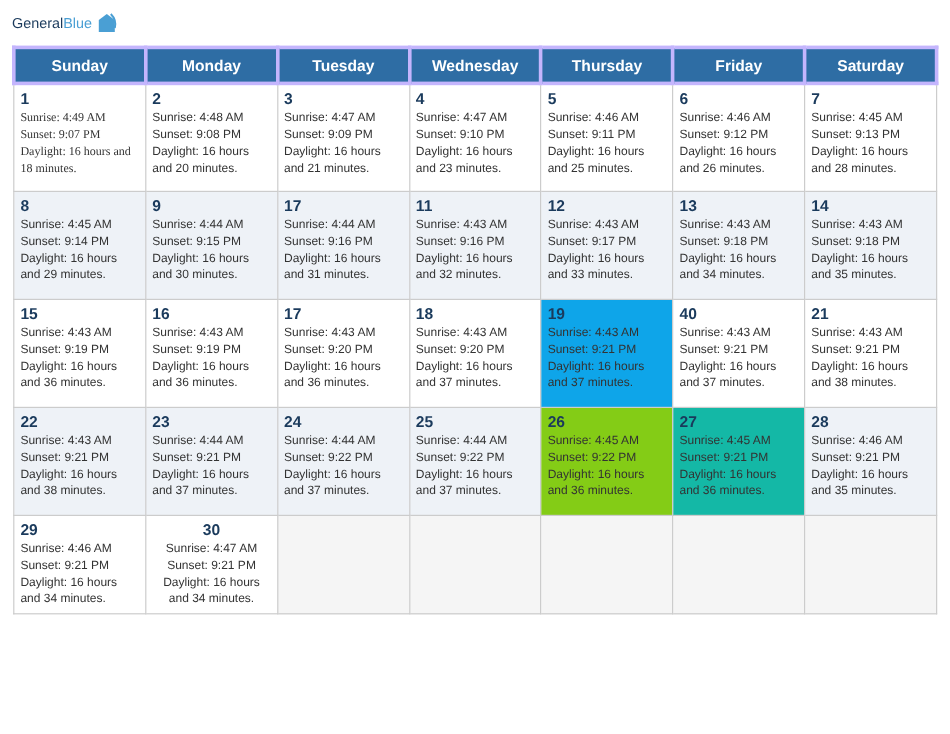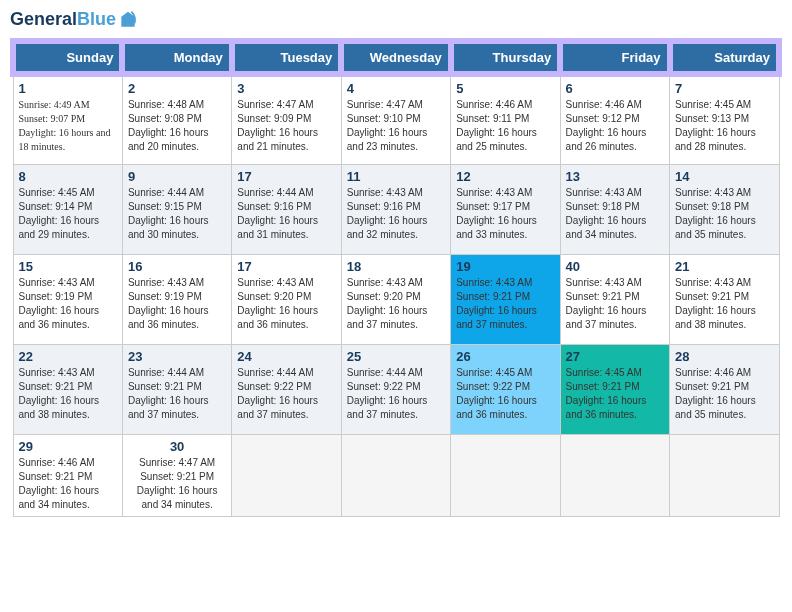--- a/index.html
+++ b/index.html
@@ -19,22 +19,22 @@
       display: flex;
       justify-content: space-between;
       align-items: flex-start;
       margin-bottom: 8px;
     }
     .logo {
       display: flex;
       align-items: center;
     }
     .logo-text {
-      font-size: 18px;
-      font-weight: bold;
+      font-size: 12px;
+      font-weight: normal;
       color: #1a3a5c;
       line-height: 1.1;
     }
     .logo-text span {
       color: #4a9fd4;
     }
     .logo-icon {
       width: 20px;
       height: 20px;
       margin-left: 2px;
@@ -52,25 +52,25 @@
       color: #1a3a5c;
     }
     .calendar {
       width: 100%;
       border-collapse: collapse;
       table-layout: fixed;
     }
     .calendar th {
       background-color: #2e6da4;
       color: #fff;
-      text-align: right;
+      text-align: center;
       padding: 6px 6px;
       font-size: 13px;
       font-weight: bold;
-      border: 6px solid #c4b5fd;
+      border: 3px solid #c4b5fd;
     }
     .calendar td {
       vertical-align: top;
       border: 1px solid #ccc;
       padding: 4px 5px;
       font-size: 10px;
       color: #333;
       height: 90px;
       background: #fff;
     }
@@ -290,21 +290,21 @@
             <div class="day-info" style="white-space: pre-line;">Sunrise: 4:44 AM
 Sunset: 9:22 PM
 Daylight: 16 hours and 37 minutes.</div>
           </td>
           <td style="background: rgb(238, 242, 247);">
             <span class="day-num">25</span>
             <div class="day-info" style="white-space: pre-line;">Sunrise: 4:44 AM
 Sunset: 9:22 PM
 Daylight: 16 hours and 37 minutes.</div>
           </td>
-          <td style="background: #7dd3fc;">
+          <td style="background: #84cc16;">
             <span class="day-num">26</span>
             <div class="day-info" style="white-space: pre-line;">Sunrise: 4:45 AM
 Sunset: 9:22 PM
 Daylight: 16 hours and 36 minutes.</div>
           </td>
           <td style="background: #14b8a6;">
             <span class="day-num">27</span>
             <div class="day-info" style="white-space: pre-line;">Sunrise: 4:45 AM
 Sunset: 9:21 PM
 Daylight: 16 hours and 36 minutes.</div>

